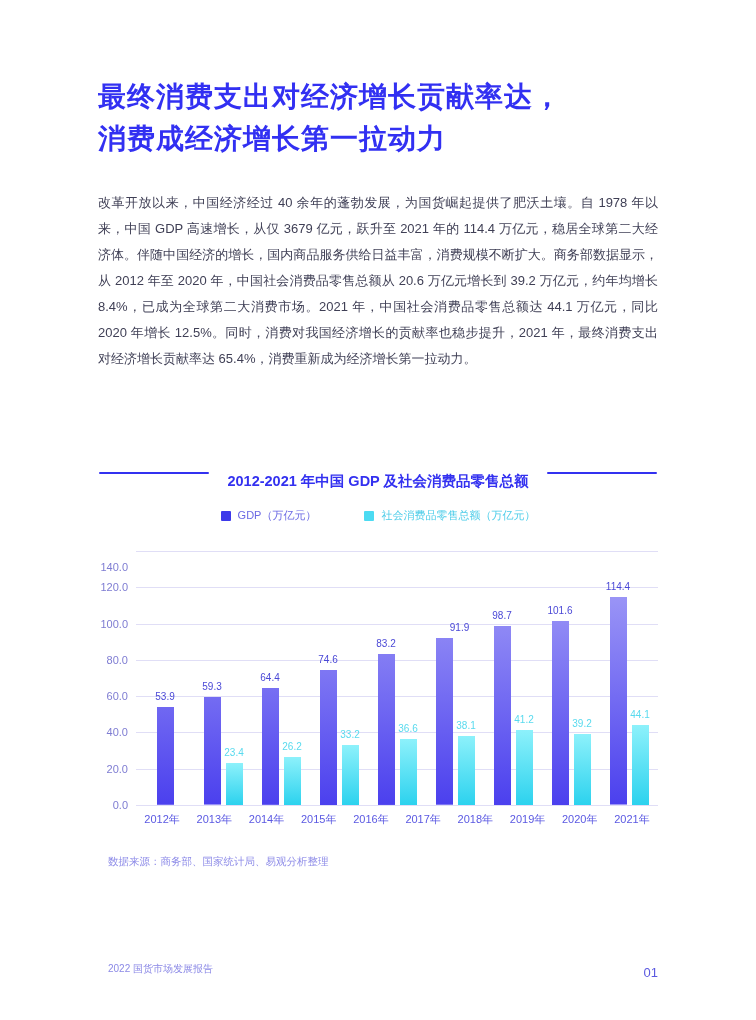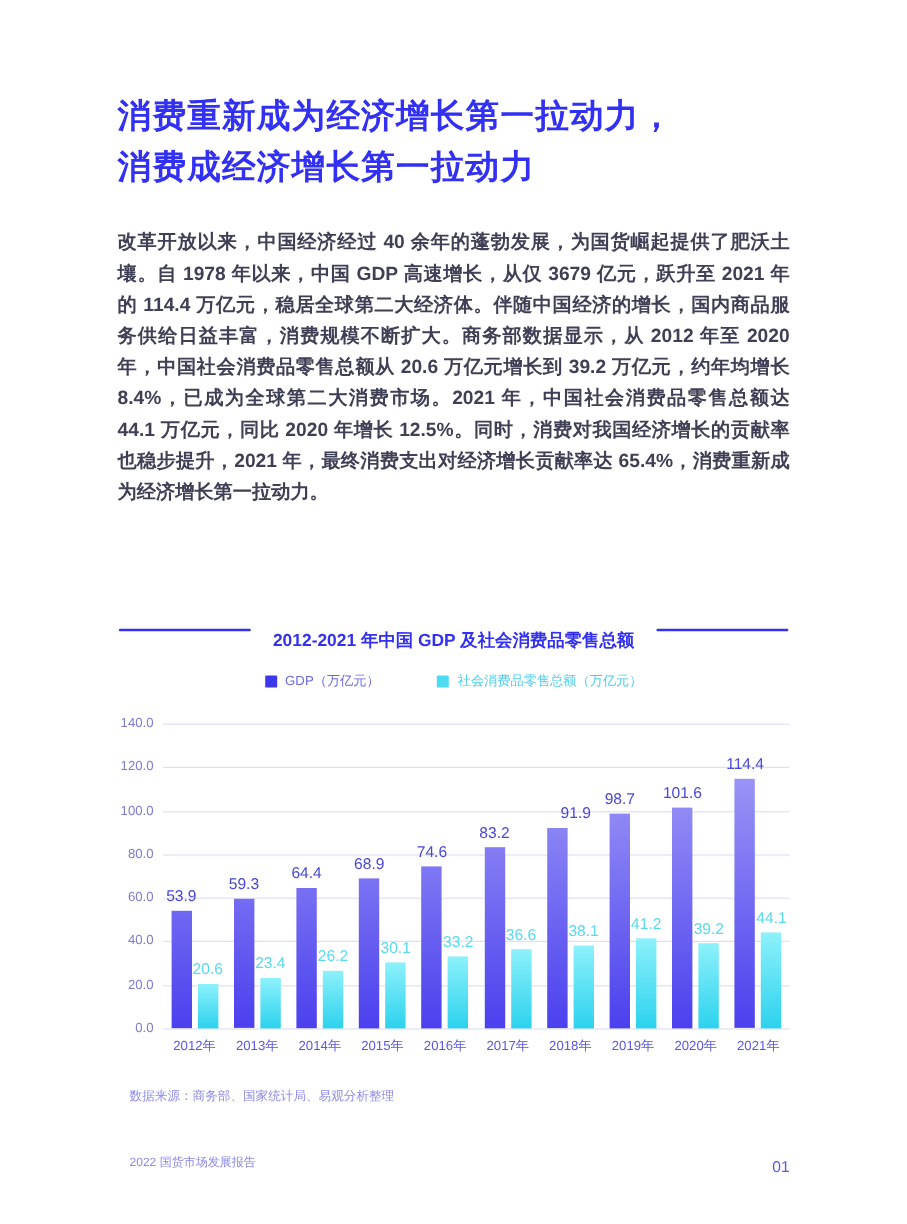--- a/index.html
+++ b/index.html
@@ -18,25 +18,24 @@
     color:#3230f2;
     font-size:28px;
     font-weight:bold;
     line-height:42px;
     letter-spacing:1px;
   }
 
   
   .body-text {
     margin-top:30px;
-    font-size:16px;
+    font-size:13px;
     line-height:26px;
     color:#3f3f55;
     text-align:justify;
-    font-weight:bold;
   }
 
   
   .chart-header {
     margin-top:100px;
     display:flex;
     justify-content:center;
     gap:18px;
   }
   .chart-header .rule {
@@ -100,21 +99,21 @@
     background-size:100% 254px;
     background-position:left bottom;
     background-repeat:no-repeat;
   }
   .bar-retail {
     background:linear-gradient(to bottom, #8df1fb, #2cd2ee);
   }
   .blabel {
     position:absolute; left:50%;
     transform:translateX(-50%);
-    font-size:13px; white-space:nowrap;
+    font-size:10px; white-space:nowrap;
   }
   .blabel.gdp { color:#4a48d6; }
   .blabel.retail { color:#58daee; }
 
   .x-labels { display:flex; margin-left:38px; margin-top:7px; }
   .x-label { flex:1; text-align:center; font-size:11px; color:#5a58e2; white-space:nowrap; }
 
   
   .source-note {
     margin-top:28px;
@@ -133,21 +132,21 @@
     font-size:13px; color:#5b59e0;
   }
 </style>
 </head>
 <body>
 
 <div class="page">
   <div class="content">
 
     <h1 class="page-title">
-      <span>消费重新成为经济增长第一拉动力，</span><br>
+      <span>最终消费支出对经济增长贡献率达，</span><br>
       <span>消费成经济增长第一拉动力</span>
     </h1>
 
     <p class="body-text">改革开放以来，中国经济经过 40 余年的蓬勃发展，为国货崛起提供了肥沃土壤。自 1978 年以来，中国 GDP 高速增长，从仅 3679 亿元，跃升至 2021 年的 114.4 万亿元，稳居全球第二大经济体。伴随中国经济的增长，国内商品服务供给日益丰富，消费规模不断扩大。商务部数据显示，从 2012 年至 2020 年，中国社会消费品零售总额从 20.6 万亿元增长到 39.2 万亿元，约年均增长 8.4%，已成为全球第二大消费市场。2021 年，中国社会消费品零售总额达 44.1 万亿元，同比 2020 年增长 12.5%。同时，消费对我国经济增长的贡献率也稳步提升，2021 年，最终消费支出对经济增长贡献率达 65.4%，消费重新成为经济增长第一拉动力。</p>
 
     <div class="chart-header">
       <div class="rule"></div>
       <div class="chart-title">2012-2021 年中国 GDP 及社会消费品零售总额</div>
       <div class="rule"></div>
     </div>
@@ -166,72 +165,58 @@
     <div class="chart">
       <div class="chart-body">
         <div class="y-labels">
             <div class="y-label" style="top: 254px;">0.0</div>
             <div class="y-label" style="top: 217.714px;">20.0</div>
             <div class="y-label" style="top: 181.429px;">40.0</div>
             <div class="y-label" style="top: 145.143px;">60.0</div>
             <div class="y-label" style="top: 108.857px;">80.0</div>
             <div class="y-label" style="top: 72.5714px;">100.0</div>
             <div class="y-label" style="top: 36.2857px;">120.0</div>
-            <div class="y-label" style="top: 0px;">140.0</div>
+            <div class="y-label" style="top: 16px;">140.0</div>
           </div>
         <div class="plot">
           <div>
               <div class="gridline" style="top: 254px;"></div>
               <div class="gridline" style="top: 217.714px;"></div>
               <div class="gridline" style="top: 181.429px;"></div>
               <div class="gridline" style="top: 145.143px;"></div>
               <div class="gridline" style="top: 108.857px;"></div>
               <div class="gridline" style="top: 72.5714px;"></div>
               <div class="gridline" style="top: 36.2857px;"></div>
               <div class="gridline" style="top: 0px;"></div>
             </div>
           <div class="bars">
               <div class="group">
                 <div class="bar-wrap">
                   <div class="blabel gdp" style="bottom: 102.79px;">53.9</div>
                   <div class="bar bar-gdp" style="height: 97.79px;"></div>
                 </div>
-                <div class="bar-wrap">
-                  <div class="blabel retail" style="bottom: 42.3743px;">20.6</div>
-                  <div class="bar bar-retail" style="height: 37.3743px;"></div>
-                </div>
               </div>
               <div class="group">
                 <div class="bar-wrap">
                   <div class="blabel gdp" style="bottom: 112.587px; text-align: right;">59.3</div>
                   <div class="bar bar-gdp" style="height: 107.587px;"></div>
                 </div>
                 <div class="bar-wrap">
                   <div class="blabel retail" style="bottom: 47.4543px;">23.4</div>
                   <div class="bar bar-retail" style="height: 42.4543px;"></div>
                 </div>
               </div>
               <div class="group">
                 <div class="bar-wrap">
                   <div class="blabel gdp" style="bottom: 121.84px;">64.4</div>
                   <div class="bar bar-gdp" style="height: 116.84px;"></div>
                 </div>
                 <div class="bar-wrap">
                   <div class="blabel retail" style="bottom: 52.5343px;">26.2</div>
                   <div class="bar bar-retail" style="height: 47.5343px;"></div>
-                </div>
-              </div>
-              <div class="group">
-                <div class="bar-wrap">
-                  <div class="blabel gdp" style="bottom: 130.004px;">68.9</div>
-                  <div class="bar bar-gdp" style="height: 125.004px;"></div>
-                </div>
-                <div class="bar-wrap">
-                  <div class="blabel retail" style="bottom: 59.61px;">30.1</div>
-                  <div class="bar bar-retail" style="height: 54.61px;"></div>
                 </div>
               </div>
               <div class="group">
                 <div class="bar-wrap">
                   <div class="blabel gdp" style="bottom: 140.346px;">74.6</div>
                   <div class="bar bar-gdp" style="height: 135.346px;"></div>
                 </div>
                 <div class="bar-wrap">
                   <div class="blabel retail" style="bottom: 65.2343px;">33.2</div>
                   <div class="bar bar-retail" style="height: 60.2343px;"></div>

